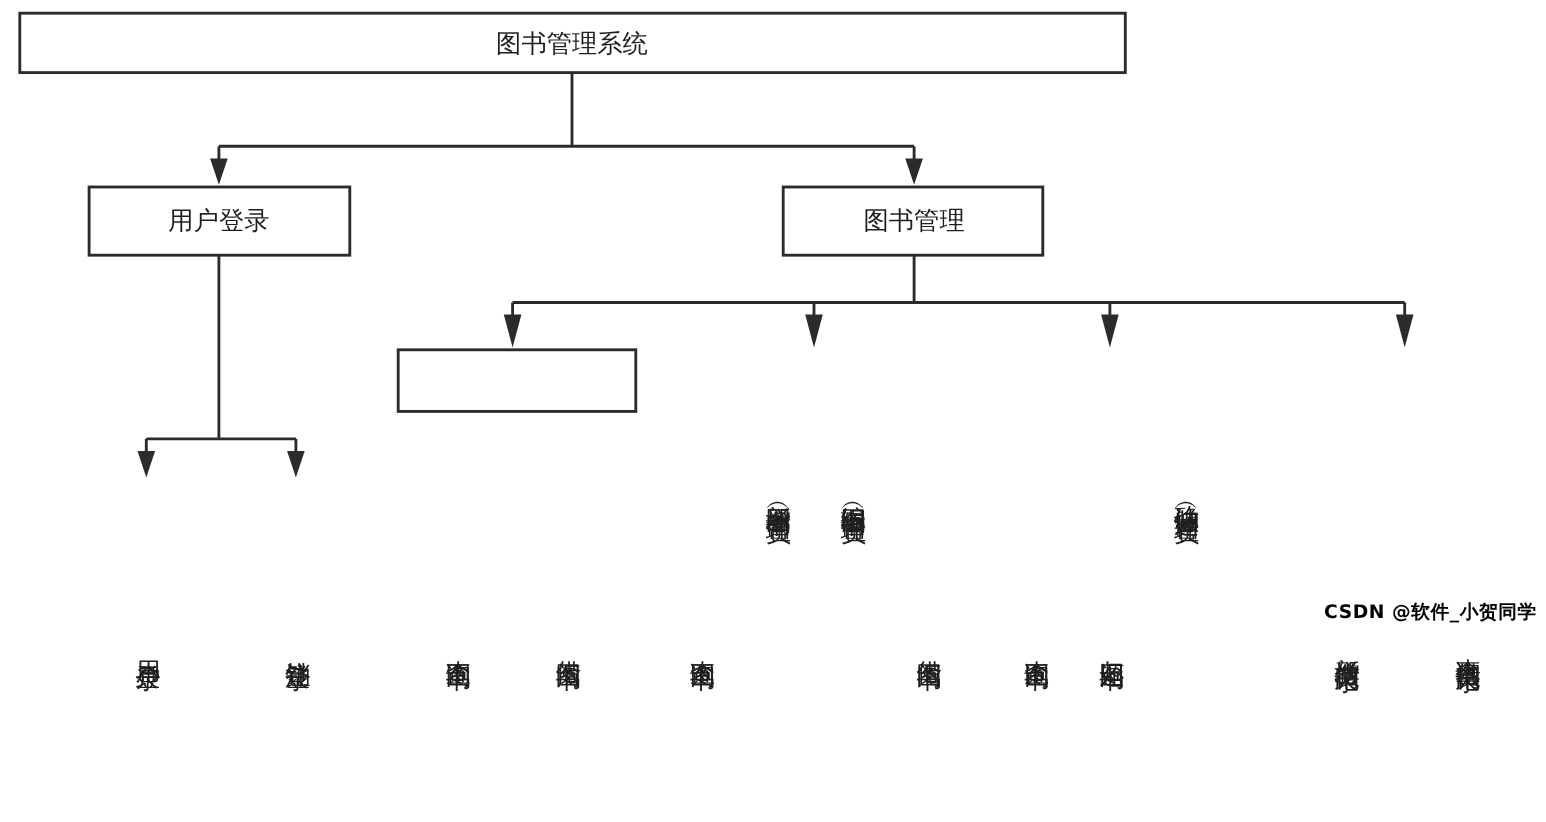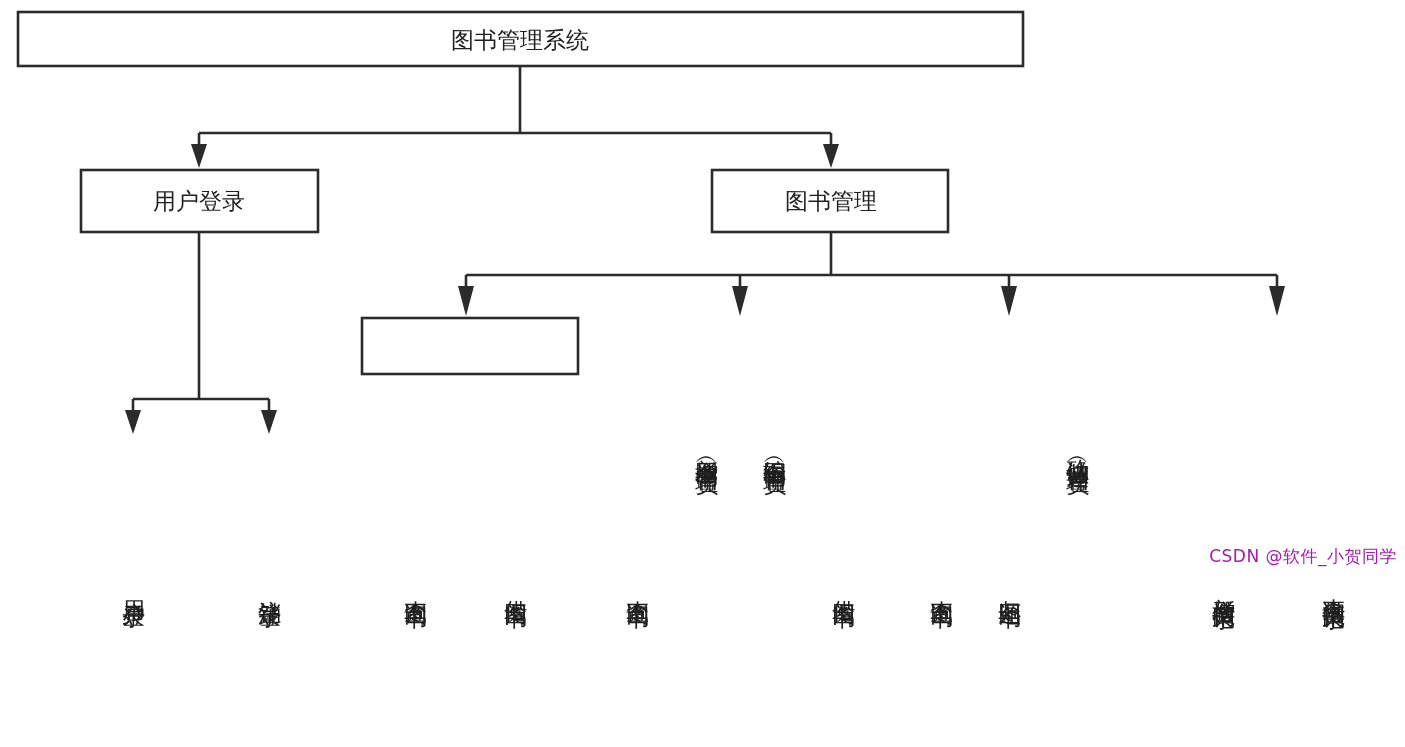--- a/index.html
+++ b/index.html
@@ -70,23 +70,24 @@
   }
   .leaf-wrap.top-align {
     align-items: flex-start;
   }
   #watermark {
     position: absolute;
     right: 8px;
     bottom: 5px;
     font-family: "DejaVu Sans", "Liberation Sans", sans-serif;
     font-size: 17px;
-    color: #a21caf;
+    color: #000000;
     white-space: nowrap;
     letter-spacing: 0.5px;
+    font-weight: bold;
   }
 </style>
 </head>
 <body>
 
 <div id="diagram-root">
 
   <svg id="tree-svg" viewBox="0 0 1405 747">
 
     <rect class="node-box" x="18" y="12" width="1005" height="54"></rect>

